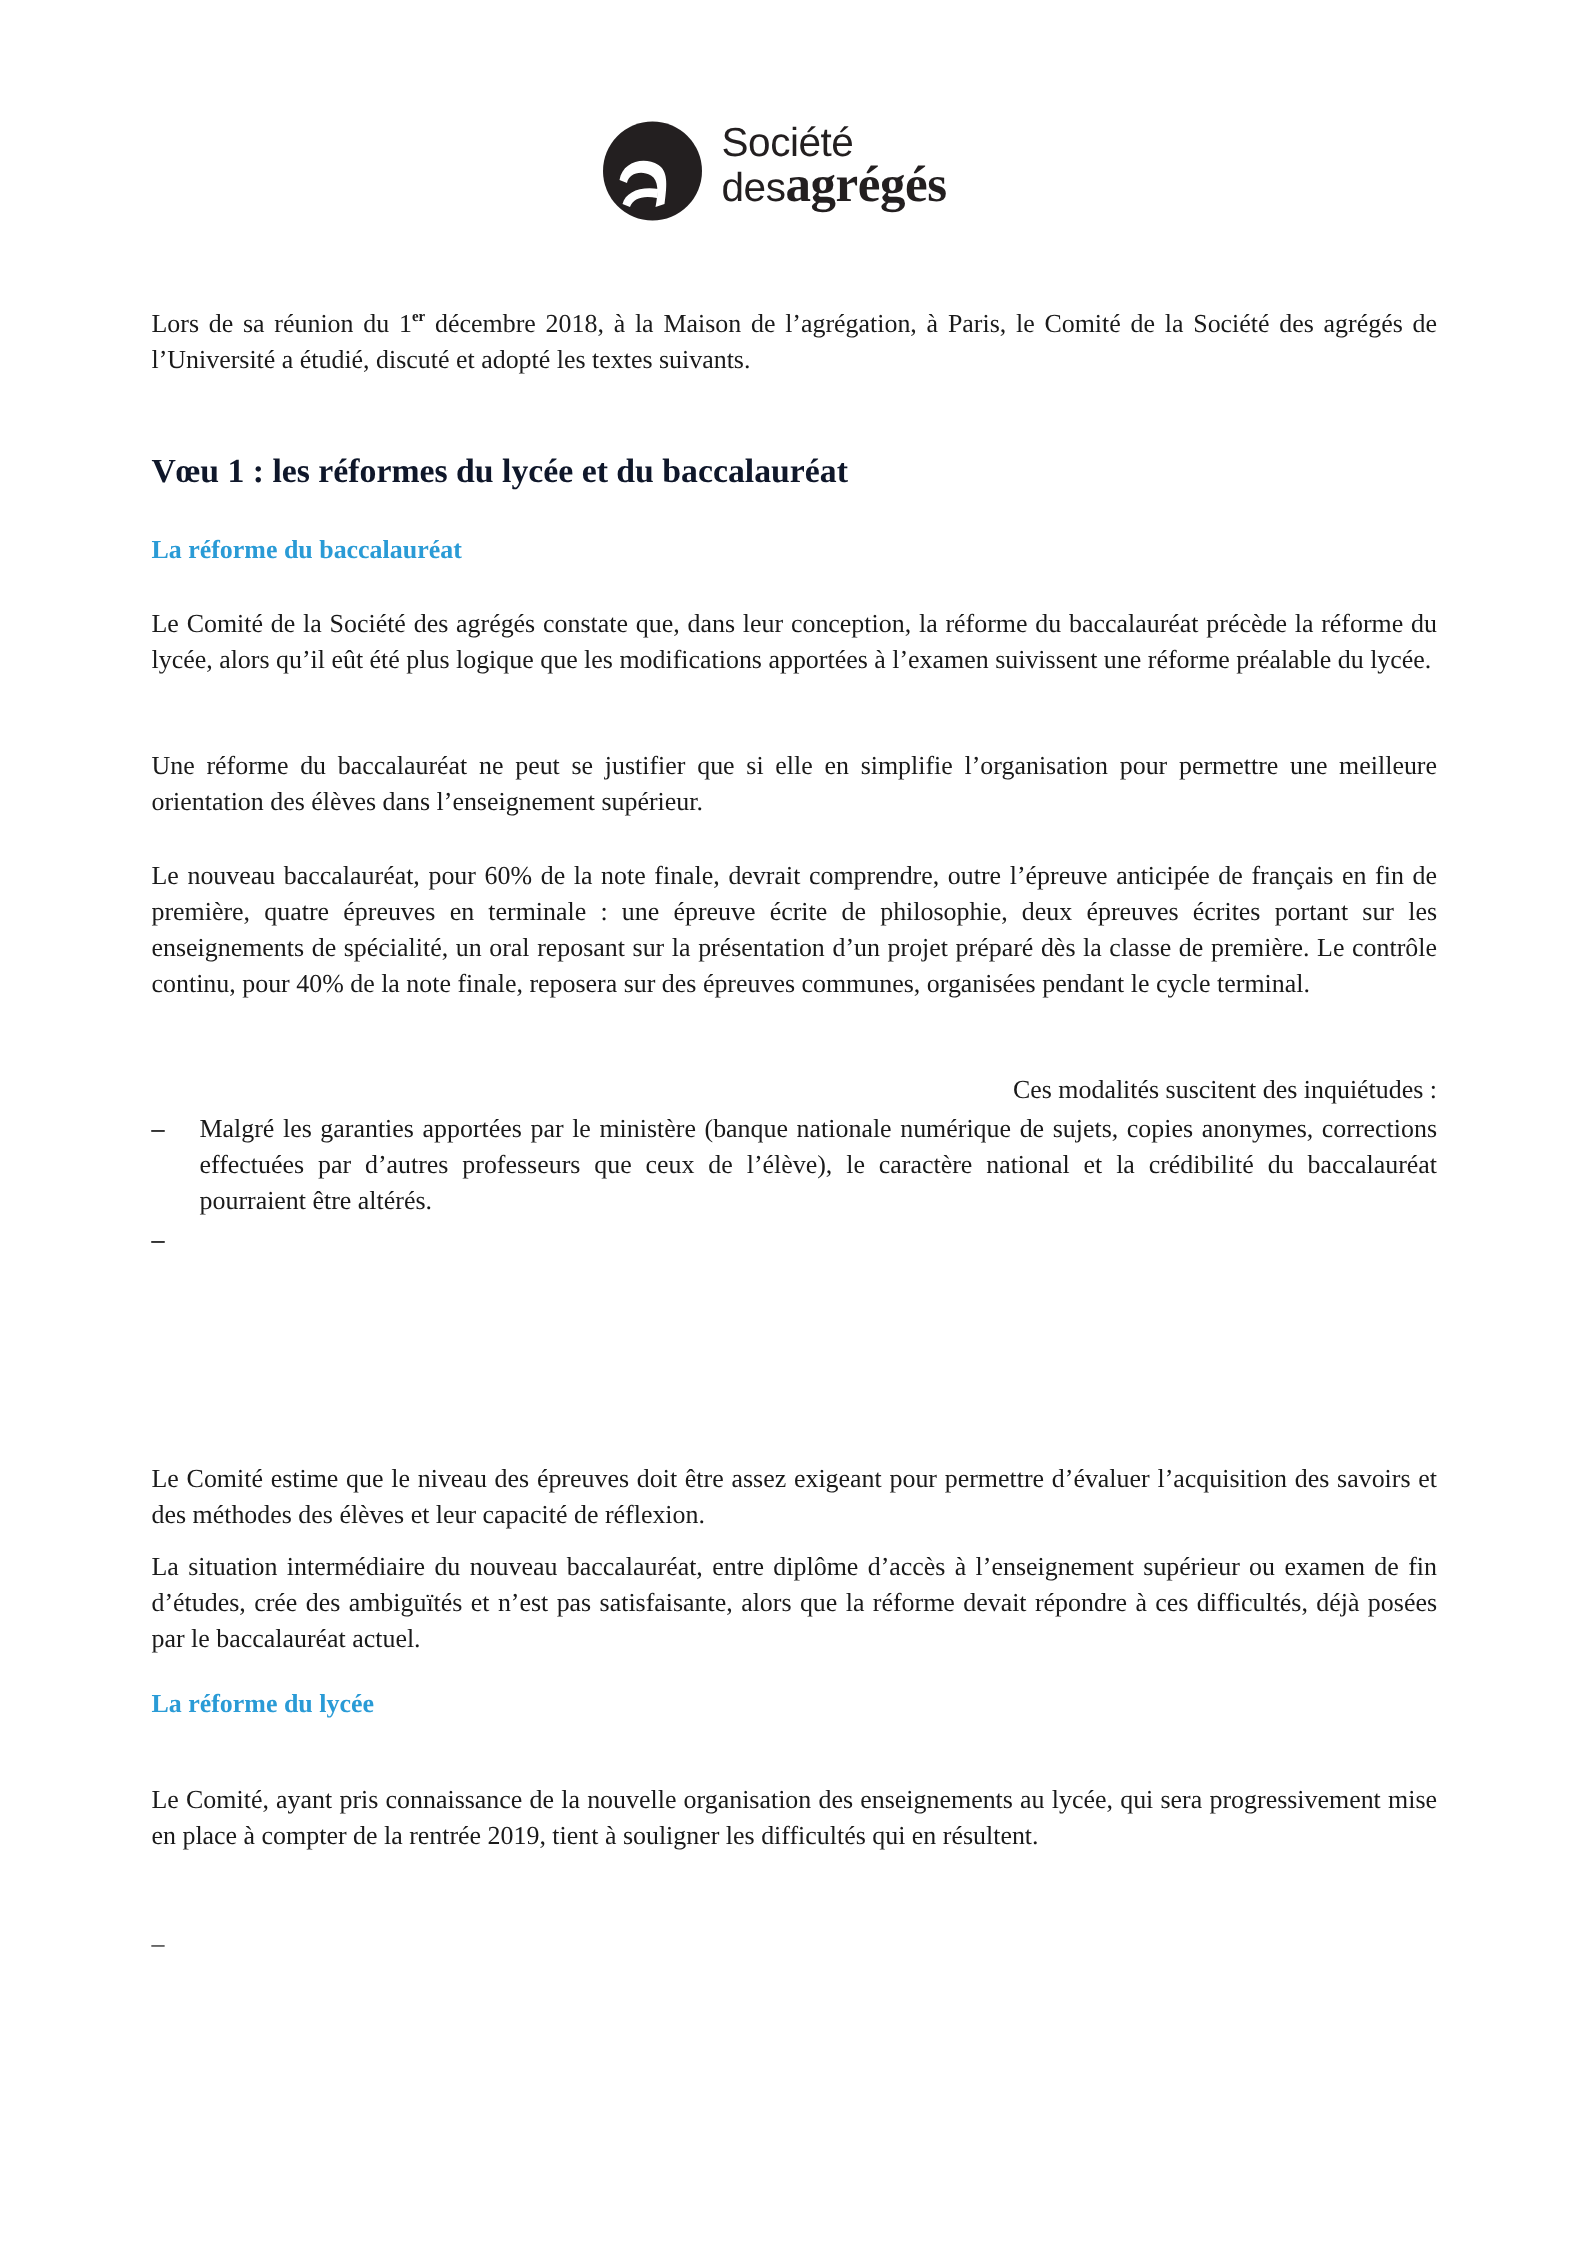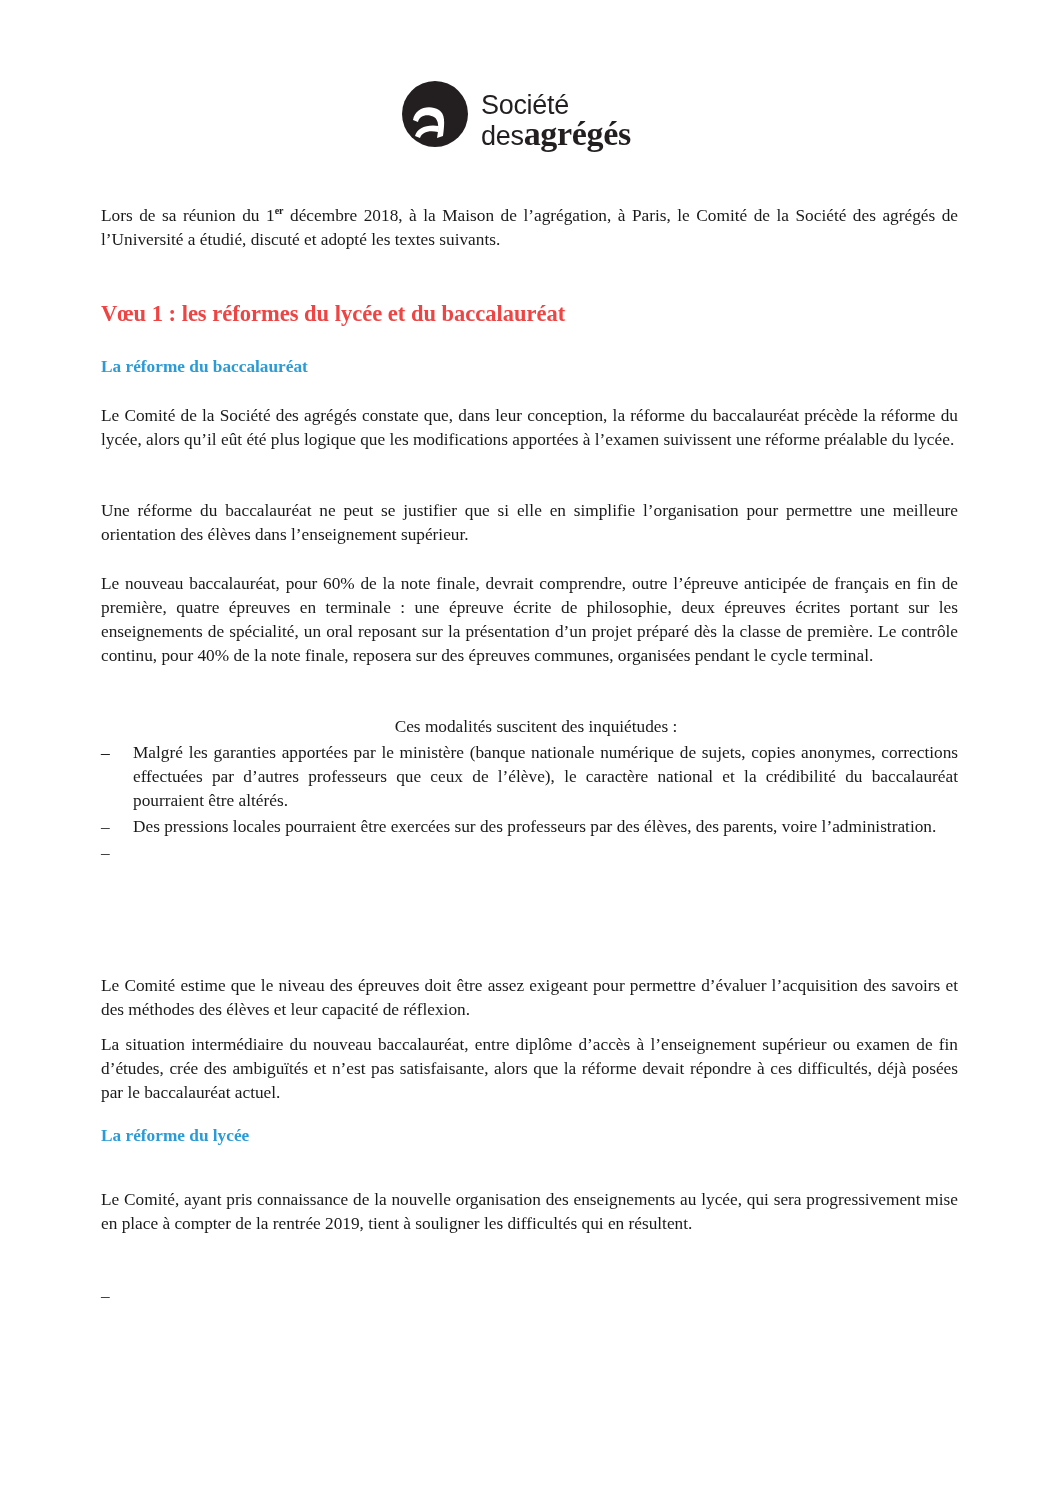--- a/index.html
+++ b/index.html
@@ -7,35 +7,35 @@
     width: 1058px; height: 1497px; position: relative; overflow: hidden;
     font-family: "Liberation Serif", "DejaVu Serif", serif;
     color: #1a1a1a;
   }
   .logo { position: absolute; left: 401px; top: 80px; width: 260px; height: 70px; }
   .logo-mark { position: absolute; left: 0; top: 0; width: 68px; height: 68px; }
   .logo-text { position: absolute; left: 80px; top: 0; line-height: 1; }
   .logo-line1 {
     font-family: "Liberation Sans", "DejaVu Sans", sans-serif;
     font-size: 27px; color: #231f20; letter-spacing: -0.3px; display: block;
-    margin-top: 12px;
+    margin-top: 2px;
   }
   .logo-line2 { display: block; margin-top: -2px; white-space: nowrap; text-align: right; }
   .logo-des {
     font-family: "Liberation Sans", "DejaVu Sans", sans-serif;
     font-size: 27px; color: #231f20; letter-spacing: -0.3px;
   }
   .logo-agreges {
     font-family: "Liberation Serif", "DejaVu Serif", serif;
     font-size: 34px; color: #231f20; font-weight: bold; letter-spacing: -0.3px;
   }
   p { margin: 0; font-size: 17.3px; line-height: 24px; text-align: justify; }
   sup { font-size: 10px; line-height: 0; vertical-align: 7px; font-weight: bold; }
   .h1 {
-    color: #ef4444; font-weight: bold; font-size: 22.5px; line-height: 28px;
+    color: #0f172a; font-weight: bold; font-size: 22.5px; line-height: 28px;
     margin: 0;
   }
   .h2 { color: #2a9bd6; font-size: 17.3px; line-height: 24px; margin: 0; }
 
   ul.dash { list-style: none; margin: 0; padding: 0; }
   ul.dash li { position: relative; padding-left: 32px; font-size: 17.3px; line-height: 24px; text-align: justify; }
   ul.dash li + li { margin-top: 2px; }
   ul.dash li .dash-mark { position: absolute; left: 0; top: 0; }
 
   .abs { position: absolute; left: 101px; width: 857px; }
@@ -73,25 +73,25 @@
 
 <div class="abs" style="top:499px;">
   <p>Une réforme du baccalauréat ne peut se justifier que si elle en simplifie l’organisation pour permettre une meilleure orientation des élèves dans l’enseignement supérieur.</p>
 </div>
 
 <div class="abs" style="top:572px;">
   <p>Le nouveau baccalauréat, pour 60% de la note finale, devrait comprendre, outre l’épreuve anticipée de français en fin de première, quatre épreuves en terminale : une épreuve écrite de philosophie, deux épreuves écrites portant sur les enseignements de spécialité, un oral reposant sur la présentation d’un projet préparé dès la classe de première. Le contrôle continu, pour 40% de la note finale, reposera sur des épreuves communes, organisées pendant le cycle terminal.</p>
 </div>
 
 <div class="abs" style="top:715px;">
-  <p style="text-align:center;margin-left:13px;">Ces modalités suscitent des inquiétudes :</p>
+  <p style="text-align:right;margin-left:13px;">Ces modalités suscitent des inquiétudes :</p>
   <ul class="dash">
     <li><span class="dash-mark">–</span></li>
     <li><span class="dash-mark">–</span><span>Malgré les garanties apportées par le ministère (banque nationale numérique de sujets, copies anonymes, corrections effectuées par d’autres professeurs que ceux de l’élève), le caractère national et la crédibilité du baccalauréat pourraient être altérés.</span></li>
-    <li><span class="dash-mark">–</span><span>Des pressions locales pourraient être exercées sur des professeurs par des élèves, des parents, voire l’administration.</span></li>
+    <li><span class="dash-mark">–</span></li>
     <li><span class="dash-mark">–</span></li>
   </ul>
 </div>
 
 <div class="abs" style="top:974px;">
   <p>Le Comité estime que le niveau des épreuves doit être assez exigeant pour permettre d’évaluer l’acquisition des savoirs et des méthodes des élèves et leur capacité de réflexion.</p>
 </div>
 
 <div class="abs" style="top:1033px;">
   <p>La situation intermédiaire du nouveau baccalauréat, entre diplôme d’accès à l’enseignement supérieur ou examen de fin d’études, crée des ambiguïtés et n’est pas satisfaisante, alors que la réforme devait répondre à ces difficultés, déjà posées par le baccalauréat actuel.</p>

